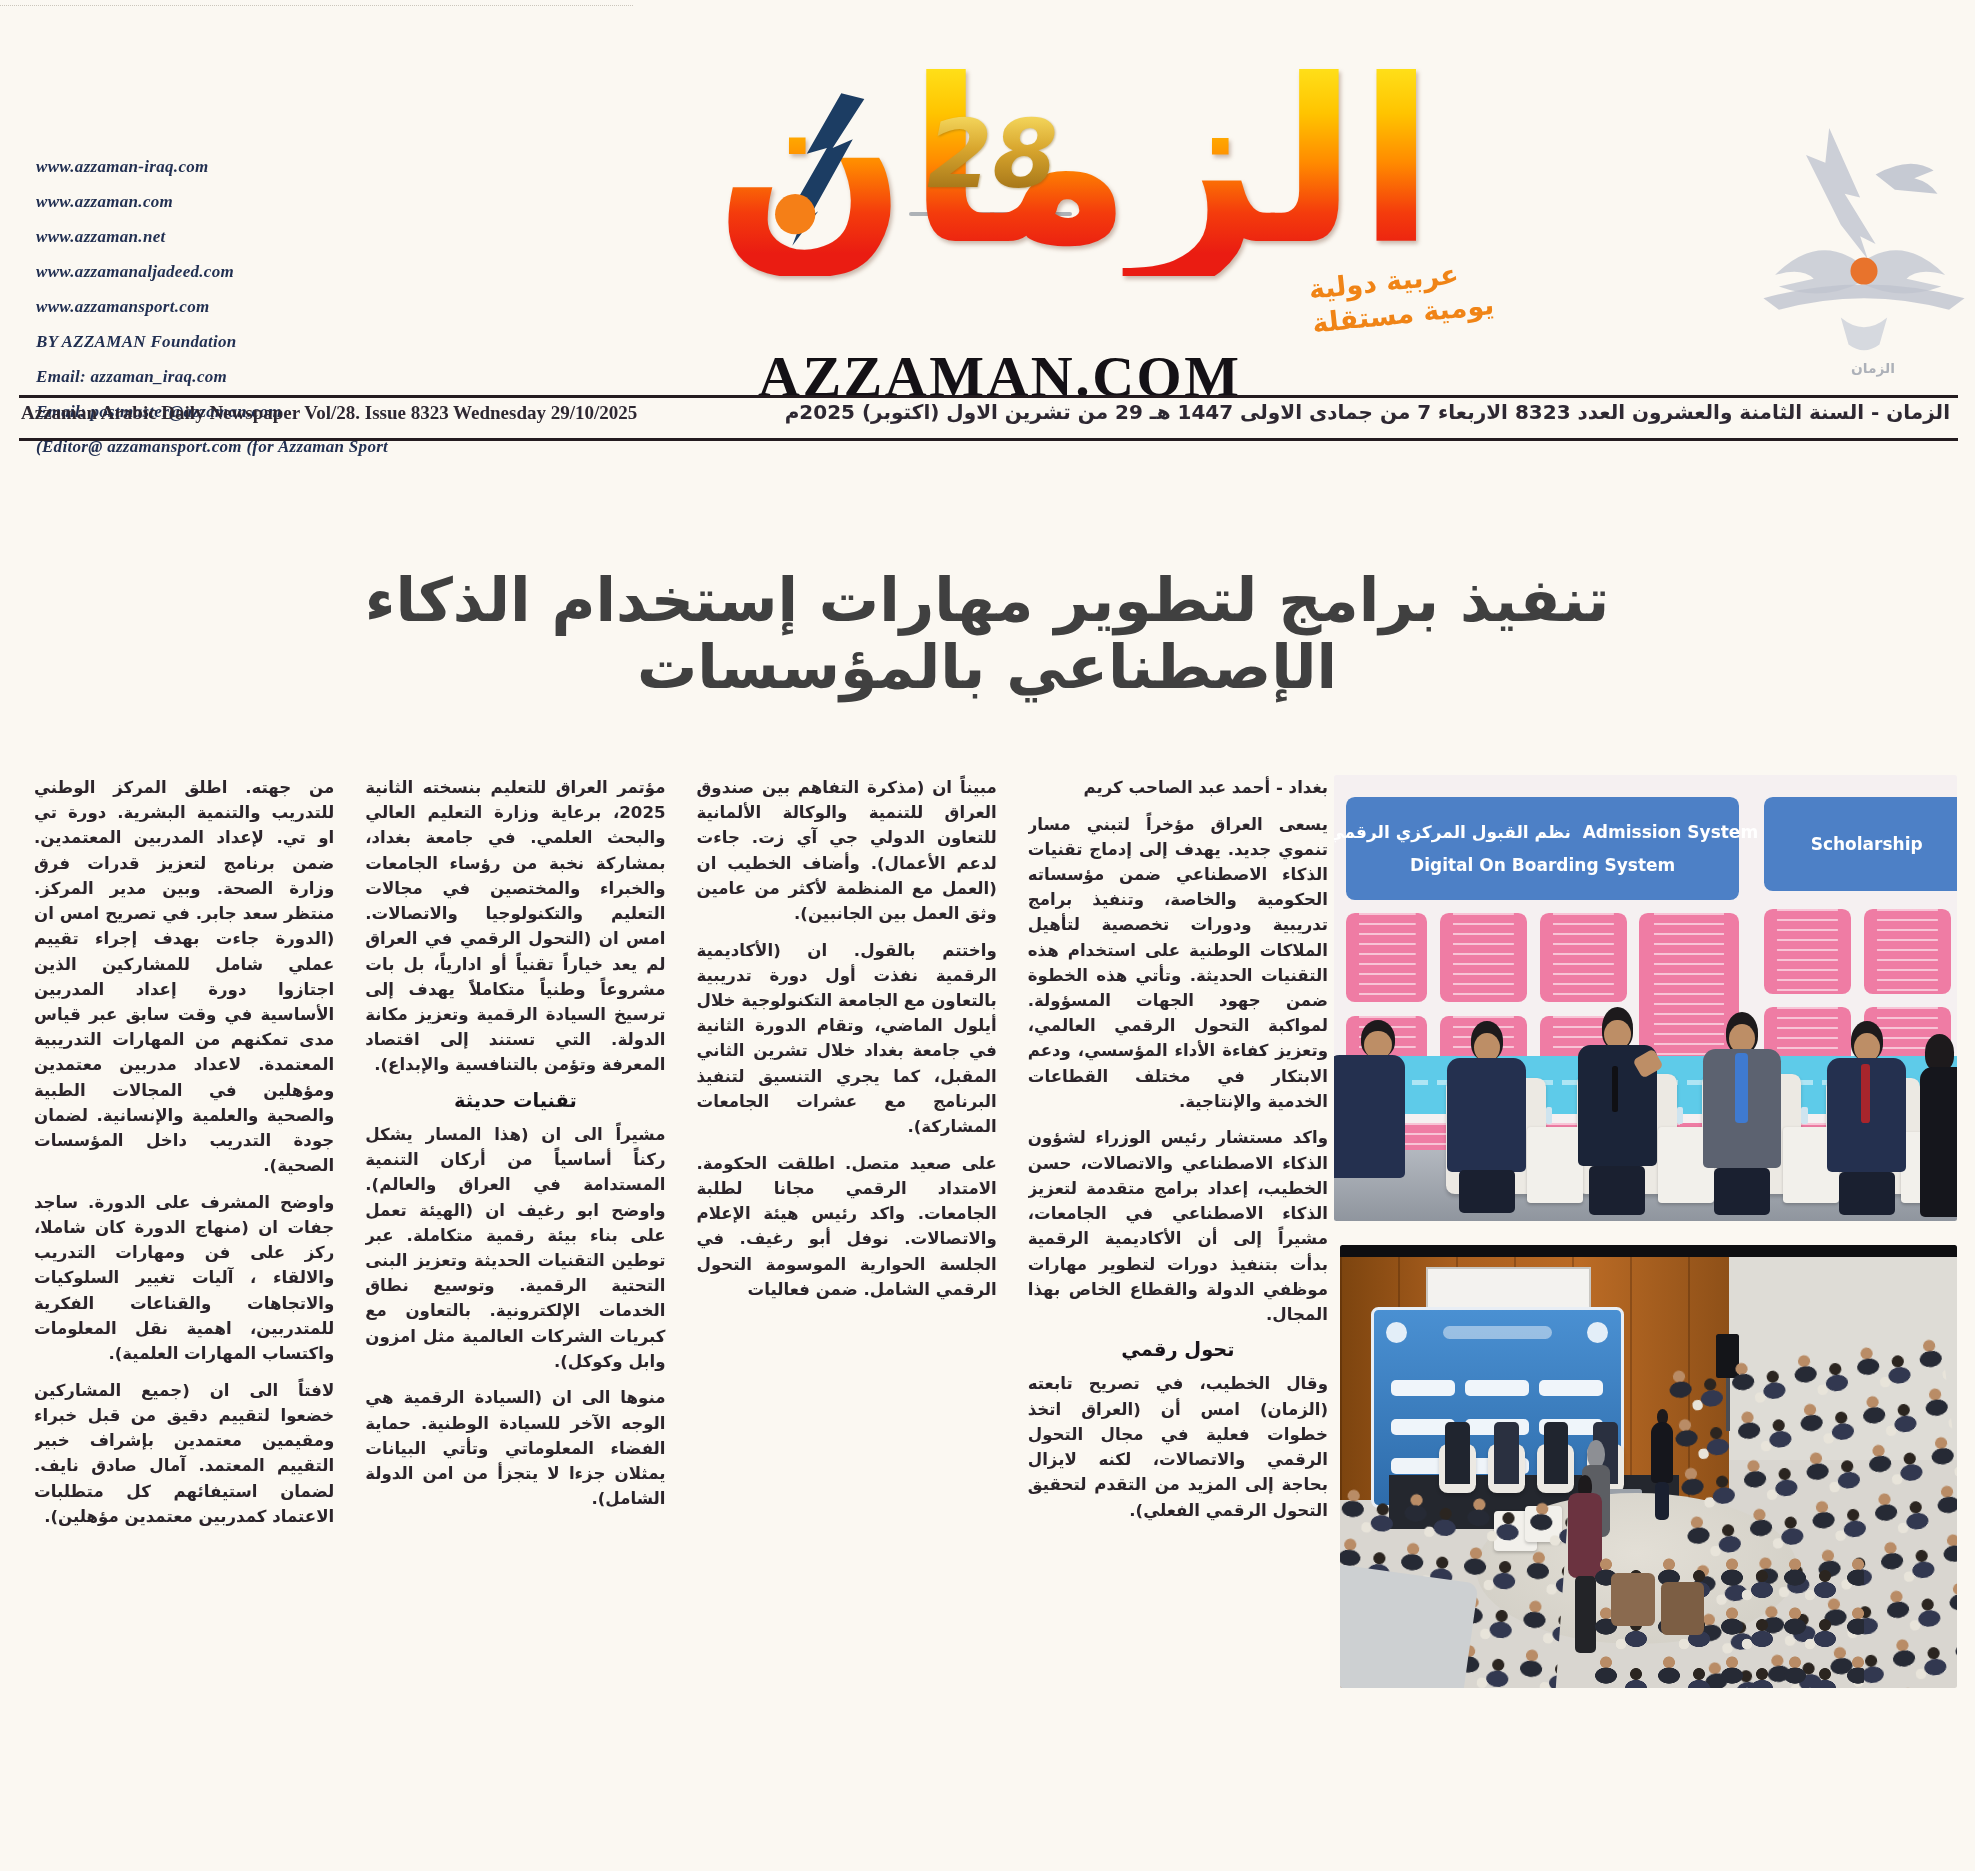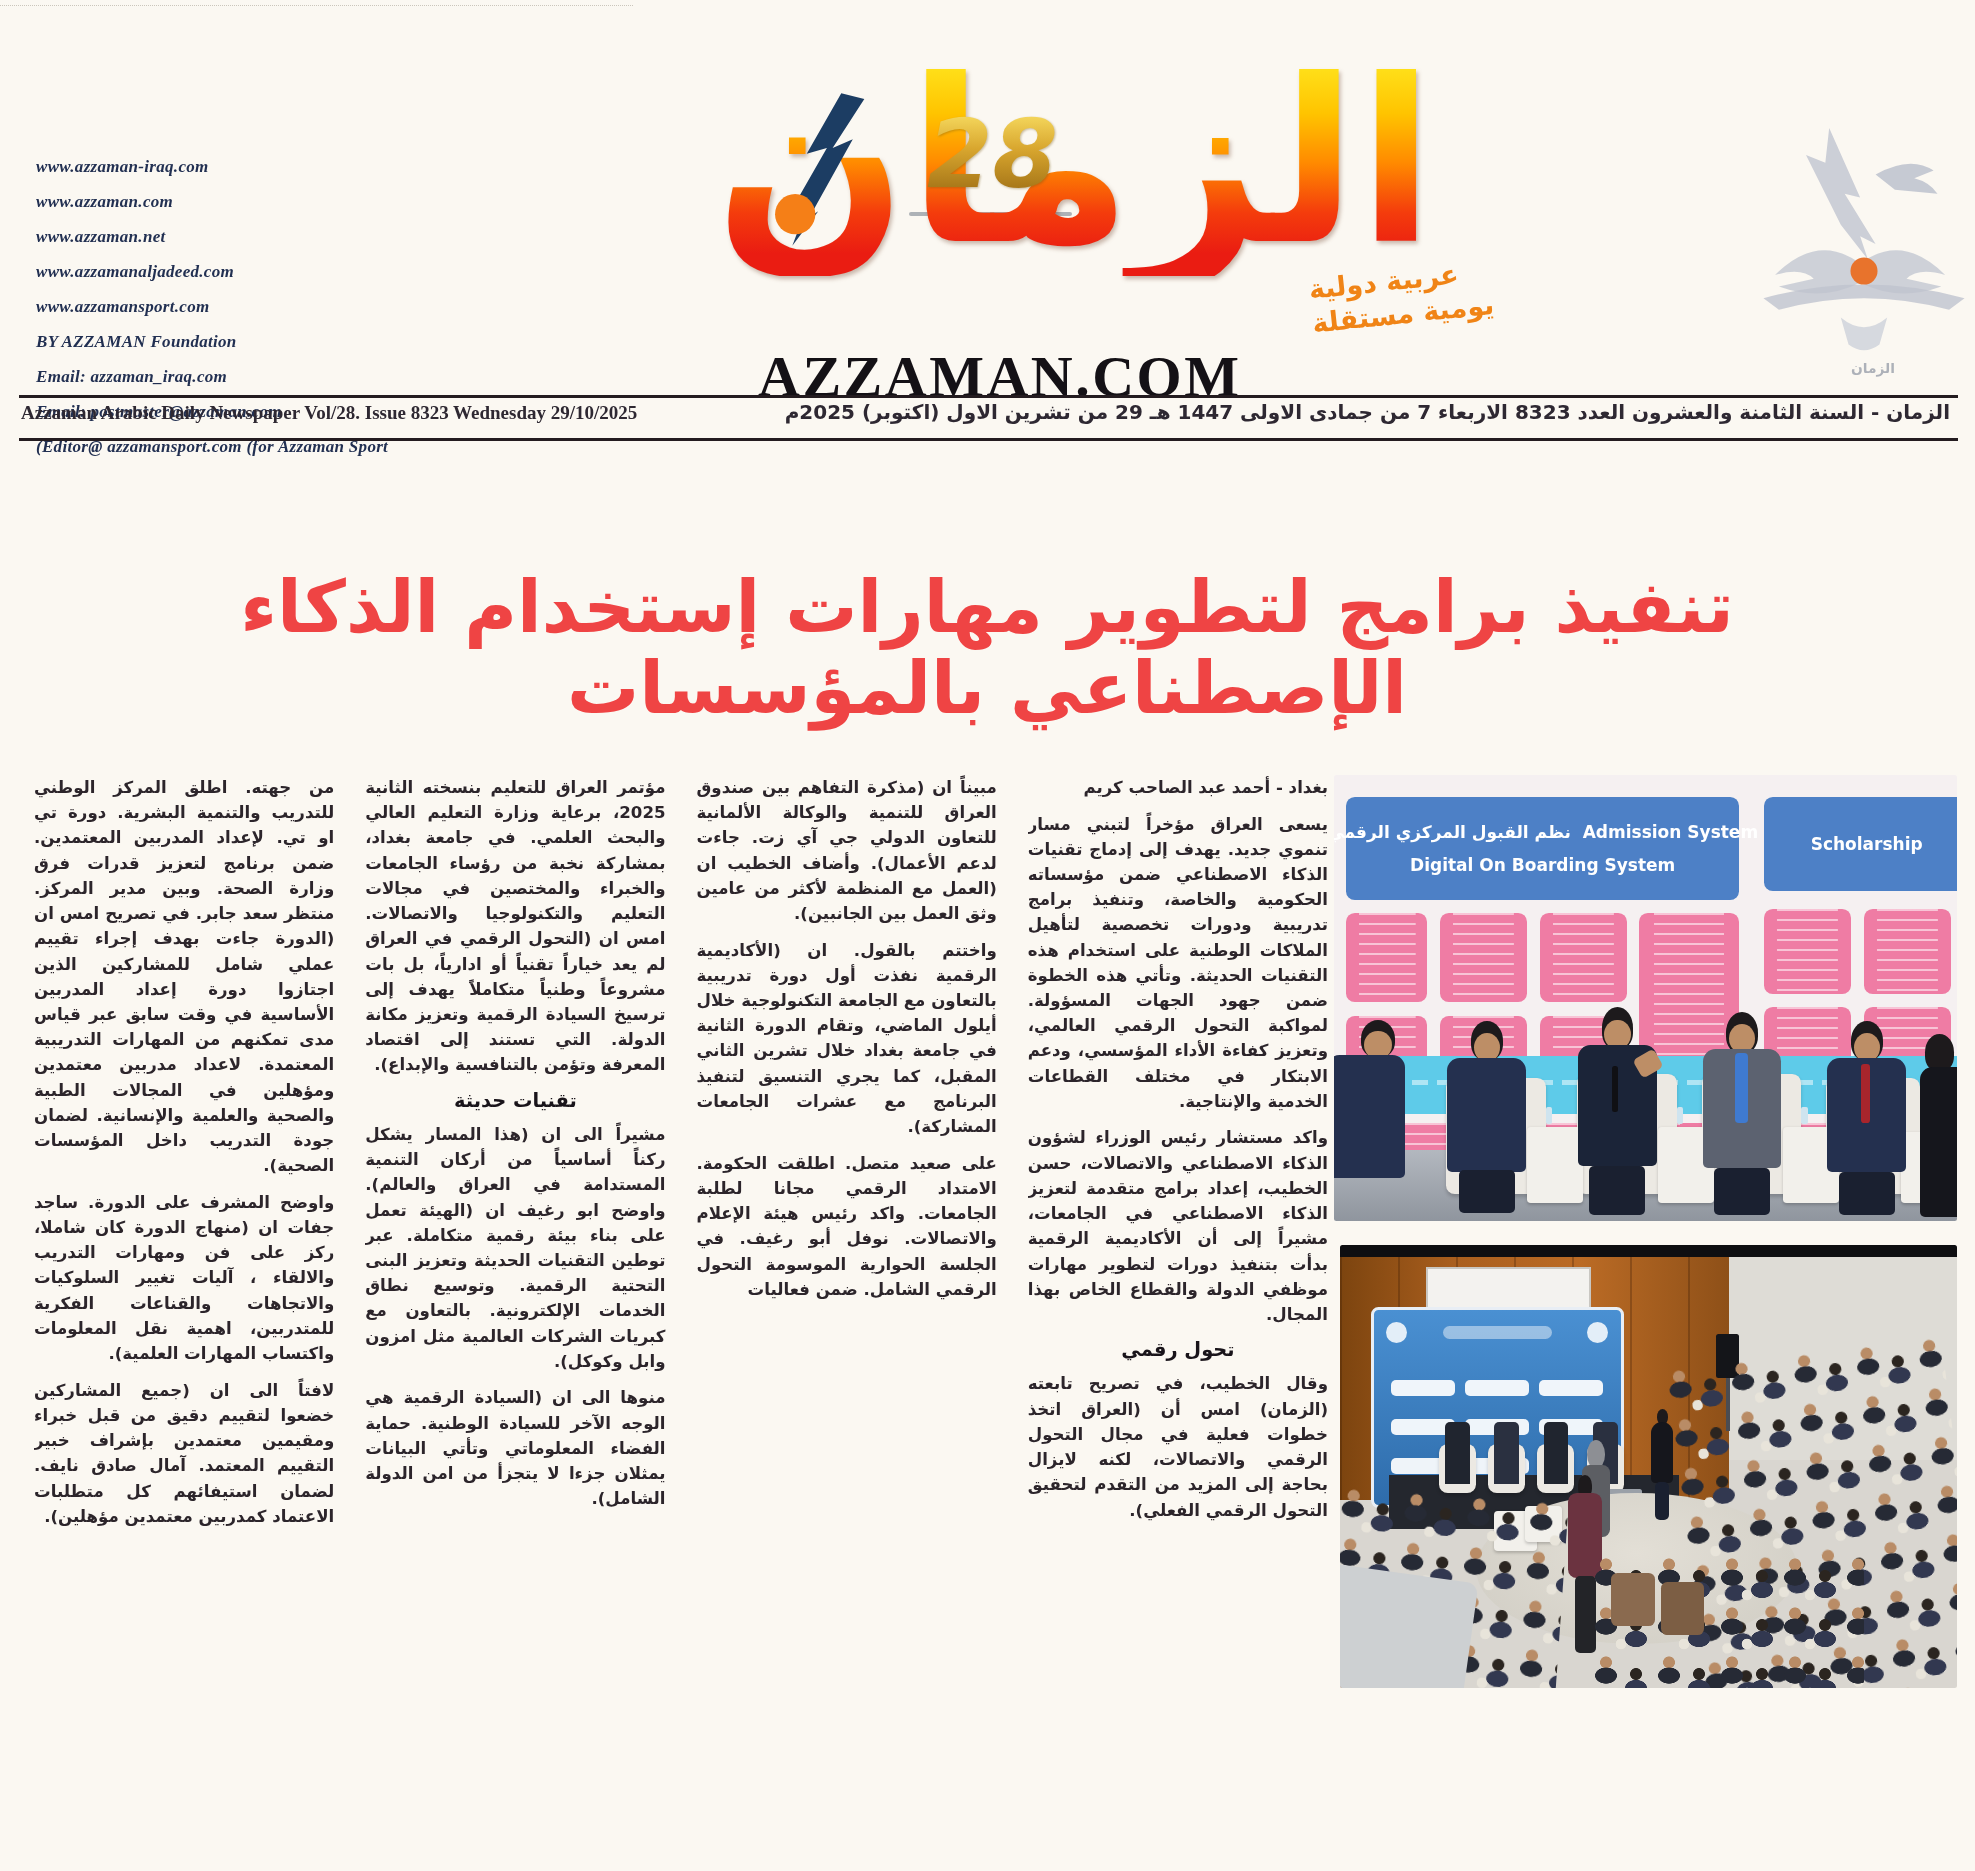--- a/index.html
+++ b/index.html
@@ -55,21 +55,21 @@
     font-size:20px;color:#2e2832;white-space:nowrap;
   }
   
   .kicker{
     position:absolute;left:188px;top:484px;width:1597px;text-align:center;direction:rtl;
     font-size:46px;font-weight:bold;color:#8d8b94;
     text-shadow:0 1.3px 0 #c9c7cc, 0 -0.6px 0 #6f6d76;line-height:1.1;
   }
   .headline{
     position:absolute;left:157px;top:567px;width:1660px;text-align:center;direction:rtl;
-    font-size:72px;font-weight:bold;color:#ef4444;line-height:1.12;letter-spacing:-0.6px;
+    font-size:60px;font-weight:bold;color:#404040;line-height:1.12;letter-spacing:-0.6px;
   }
   
   .body-cols{
     position:absolute;left:34px;top:775px;width:1294px;height:940px;
     display:flex;gap:31px;direction:rtl;
   }
   .col{flex:1 1 0;direction:rtl;text-align:justify;overflow:hidden;}
   .col p{margin:0 0 11.3px 0;font-size:16.6px;line-height:1.52;font-weight:bold;color:#2c252b;}
   .byline{font-size:18px;font-weight:bold;color:#19141a;margin:0 0 8.8px 0;}
   .subhead{text-align:center;font-size:19.4px;font-weight:bold;color:#19141a;margin:6.3px 0 10px 0;}

